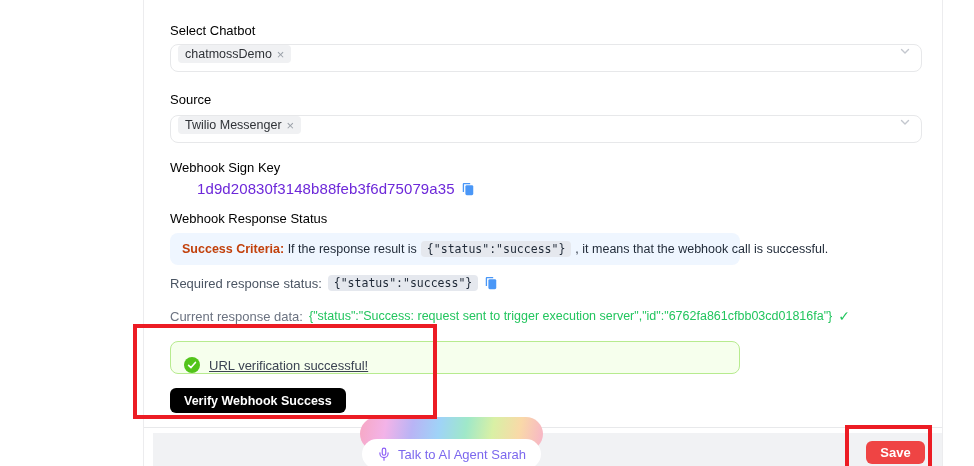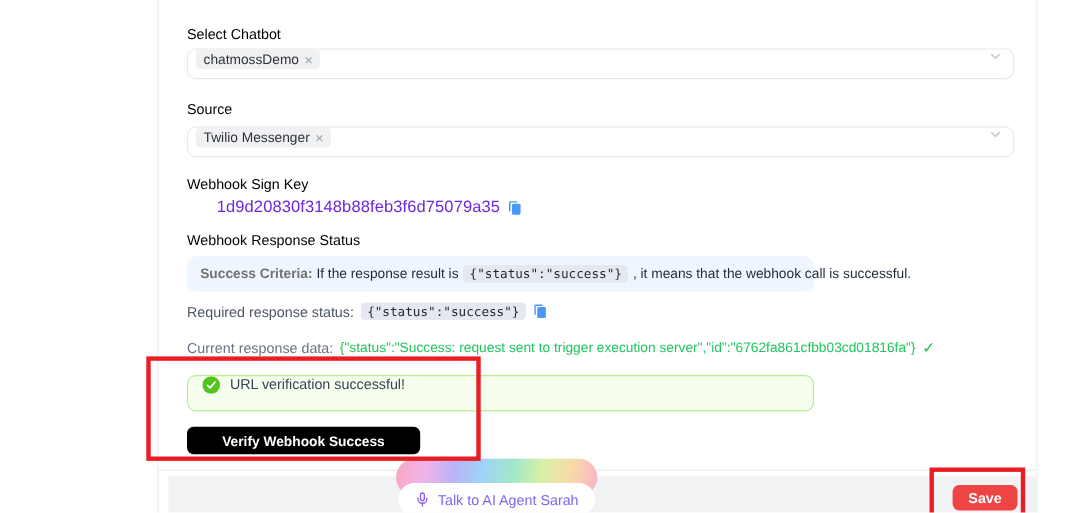--- a/index.html
+++ b/index.html
@@ -29,45 +29,45 @@
   .key-row { position: absolute; left: 170px; display: flex; align-items: center; gap: 6px; }
   .key-text { font-size: 15px; color: #6d28d9; letter-spacing: 0.1px; margin-left: 27px; }
   .copy-icon { display: inline-flex; cursor: pointer; }
 
   .info-box {
     position: absolute; left: 170px; top: 233px; width: 570px; height: 32px;
     background: #eff6ff; border-radius: 8px;
     display: flex; align-items: center; padding: 0 12px;
     font-size: 12.5px; color: #1f2937; white-space: nowrap;
   }
-  .info-box b { font-weight: bold; color: #737373; }
+  .info-box b { font-weight: bold; color: #c2410c; }
   .code-chip {
     font-family: "DejaVu Sans Mono", monospace; font-size: 11.5px;
     background: #e5e8ee; color: #1f2937; border-radius: 4px;
     padding: 1px 6px; margin: 0 4px; white-space: nowrap;
   }
 
   .inline-row { position: absolute; left: 170px; display: flex; align-items: center; gap: 6px; white-space: nowrap; }
   .row-label { font-size: 13px; color: #4b5563; }
   .row-label-muted { font-size: 13px; color: #6b7280; }
   .green-json { font-size: 12.5px; color: #22c55e; }
   .green-check { color: #22c55e; font-size: 14px; }
 
   .success-alert {
     position: absolute; left: 170px; top: 341px; width: 570px; height: 33px;
     background: #f6ffed; border: 1px solid #b7eb8f; border-radius: 8px;
-    display: flex; align-items: flex-start; gap: 9px; padding: 0 13px;
-    font-size: 13px; color: #3b4352;
+    display: flex; align-items: flex-end; gap: 9px; padding: 0 13px;
+    font-size: 13px; color: #3b4352; text-decoration: underline;
   }
 
   .verify-btn {
     position: absolute; left: 170px; top: 388px; height: 25px;
     background: #000; color: #fff; border: none; border-radius: 6px;
     font-family: "Liberation Sans", sans-serif; font-size: 12.5px; font-weight: bold;
-    padding: 0 32px; cursor: pointer;
+    padding: 0 14px; cursor: pointer;
   }
 
   .content-divider { position: absolute; left: 144px; top: 427px; width: 798px; height: 1px; background: #e8e9eb; }
   .footer-strip { position: absolute; left: 153px; top: 433px; width: 789px; height: 33px; background: #f1f2f4; }
 
   .sarah-btn-wrap {
     position: absolute; left: 360px; top: 417px; width: 183px; height: 34px;
     border-radius: 17px; padding: 2px; cursor: pointer;
     background: linear-gradient(100deg, #f7a8c3, #f3b3e8, #b9b4f5, #9fd3f7, #9fe8c9, #d9f0a5, #f9d9a8, #f7b3c9);
   }

